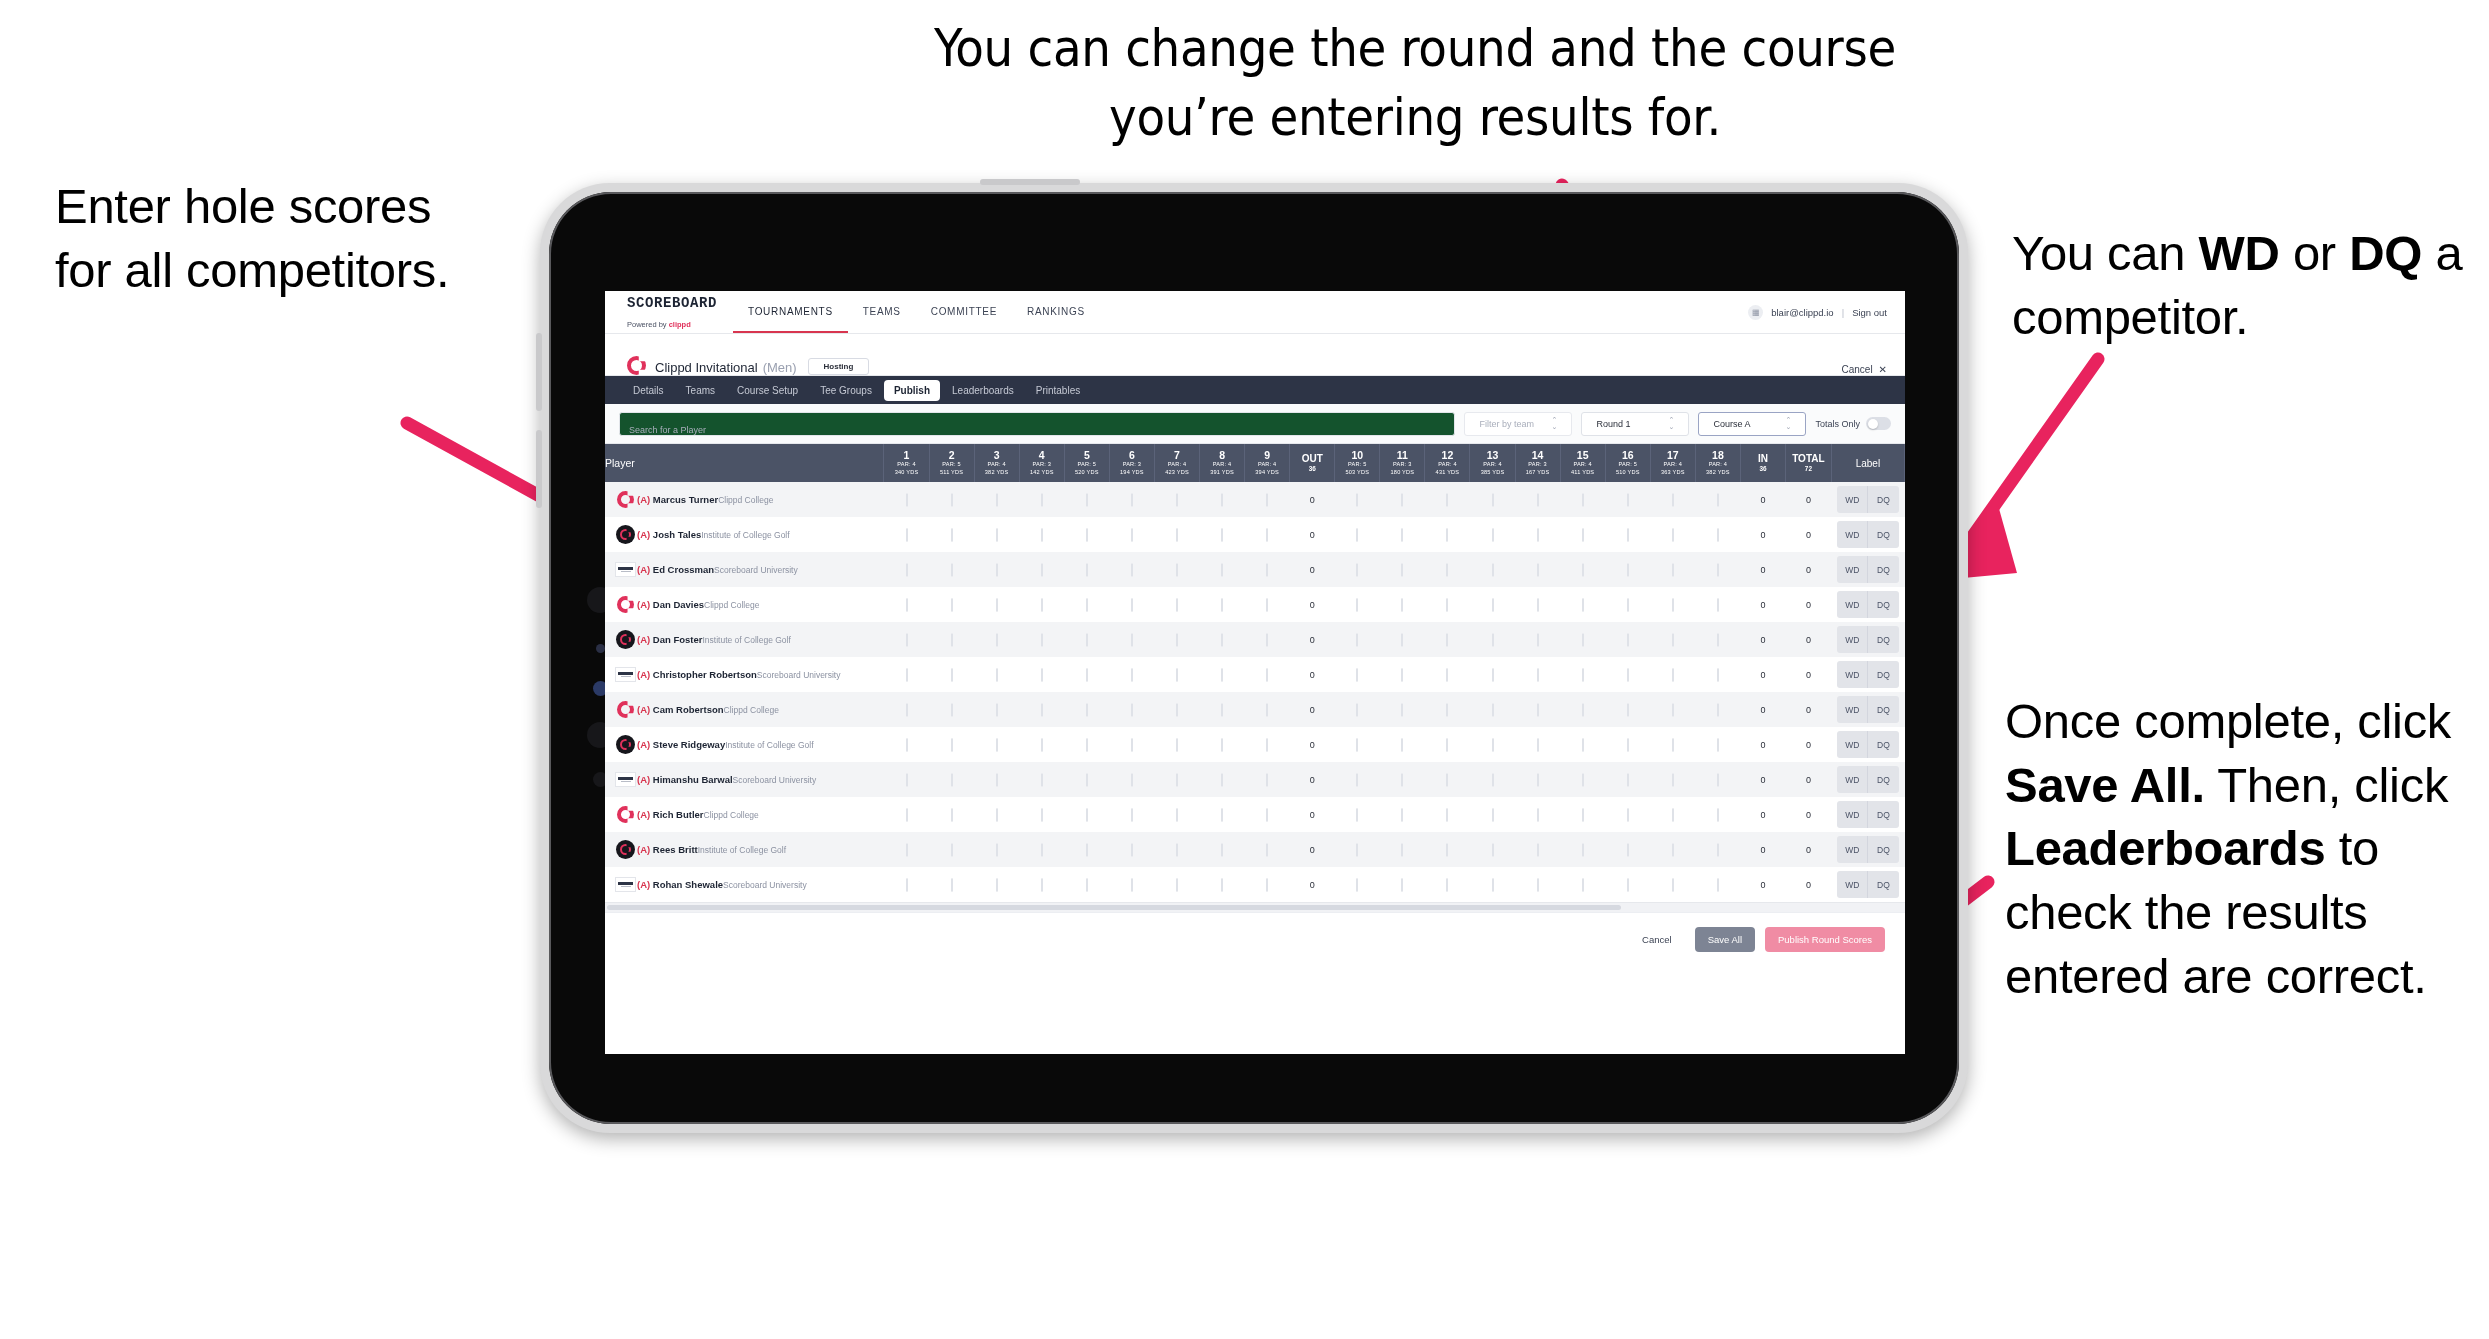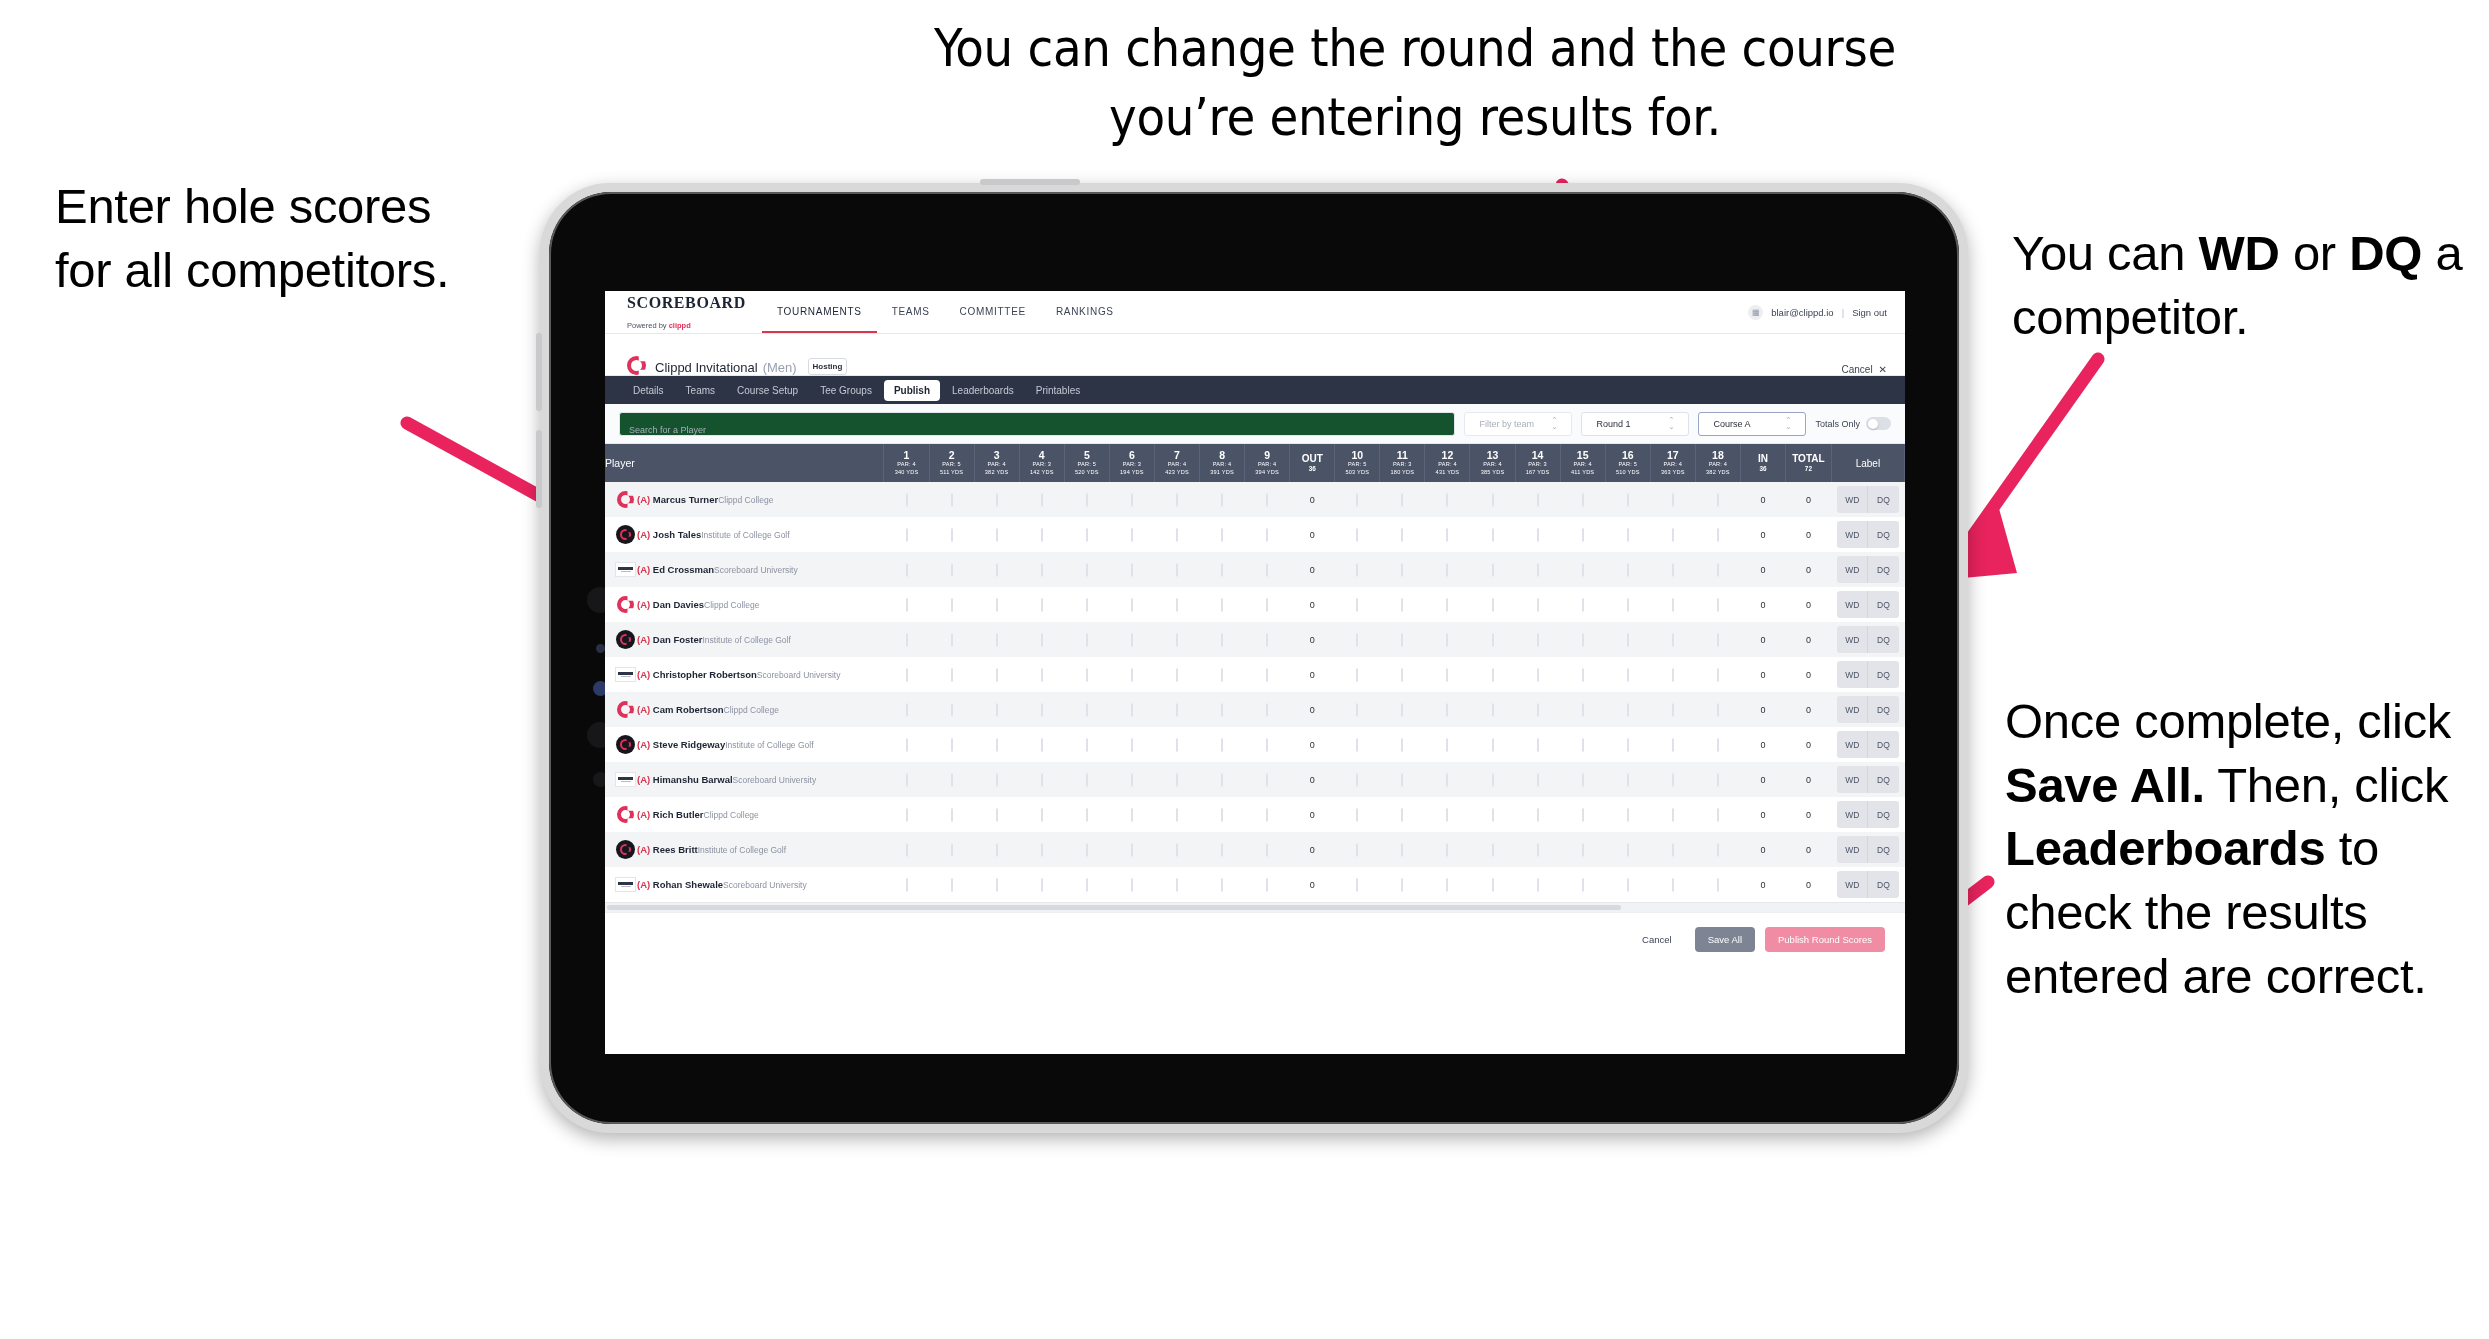--- a/index.html
+++ b/index.html
@@ -42,22 +42,22 @@
 
   
   #screen{position:absolute;left:605px;top:291px;width:1300px;height:763px;
           background:#ffffff;overflow:hidden;font-size:11px;color:#2b2f3a;}
 
   
   .topbar{height:42px;background:#fff;display:flex;align-items:stretch;
           border-bottom:1px solid #e6e8ec;position:relative;}
   .brand{display:flex;flex-direction:column;justify-content:center;
          padding:0 16px 0 22px;}
-  .brand-name{font-weight:bold;font-size:16px;letter-spacing:0.6px;color:#1d2433;
-              font-family:Liberation Serif, serif;
+  .brand-name{font-weight:bold;font-size:14px;letter-spacing:0.6px;color:#1d2433;
+              font-family:Liberation Mono, monospace;
               font-stretch:condensed;line-height:1;}
   .brand-sub{font-size:7.5px;color:#4a5163;margin-top:10px;}
   .brand-sub i{color:#e0315b;font-style:normal;font-weight:bold;}
   .topnav{display:flex;align-items:stretch;text-align:right;}
   .topnav a{display:flex;align-items:center;padding:0 15px;font-size:10px;
             letter-spacing:0.7px;color:#3c4354;text-decoration:none;
             border-bottom:2.5px solid transparent;}
   .topnav a.active{border-bottom-color:#d8354f;color:#1d2433;}
   .topright{margin-left:auto;display:flex;align-items:center;padding-right:18px;
             gap:8px;font-size:9.5px;color:#3c4354;}
@@ -68,21 +68,21 @@
 
   
   .tourrow{height:41px;display:flex;align-items:flex-end;padding:0 18px 0 22px;
            border-bottom:1px solid #e6e8ec;background:#fff;}
   .clogo{width:19px;height:19px;margin-right:9px;position:relative;flex:none;}
   .clogo::before{content:"";position:absolute;inset:0;border-radius:50%;
      border:4.5px solid #e0315b;clip-path:polygon(0 0,62% 0,62% 28%,100% 28%,100% 72%,62% 72%,62% 100%,0 100%);}
   .tour-name{font-size:13px;color:#1d2433;}
   .tour-gender{font-size:13px;color:#9aa0b0;margin-left:5px;}
   .hosting{margin-left:11px;border:1px solid #d8dbe3;border-radius:3px;
-           padding:3px 4px;font-size:8px;font-weight:bold;color:#2b2f3a;}
+           padding:3px 15px;font-size:8px;font-weight:bold;color:#2b2f3a;}
   .cancel{margin-left:auto;font-size:10px;color:#3c4354;display:flex;align-items:center;gap:6px;}
 
   
   .tabbar{height:28px;background:#2d3446;display:flex;align-items:center;padding:0 18px;gap:2px;}
   .tab{padding:5px 10px;font-size:10px;color:#c5c9d4;border-radius:4px;}
   .tab.active{background:#ffffff;color:#1d2433;font-weight:bold;}
 
   
   .filterbar{height:39px;background:#fafbfc;display:flex;align-items:center;
              padding:0 14px;gap:9px;border-bottom:1px solid #e6e8ec;}

